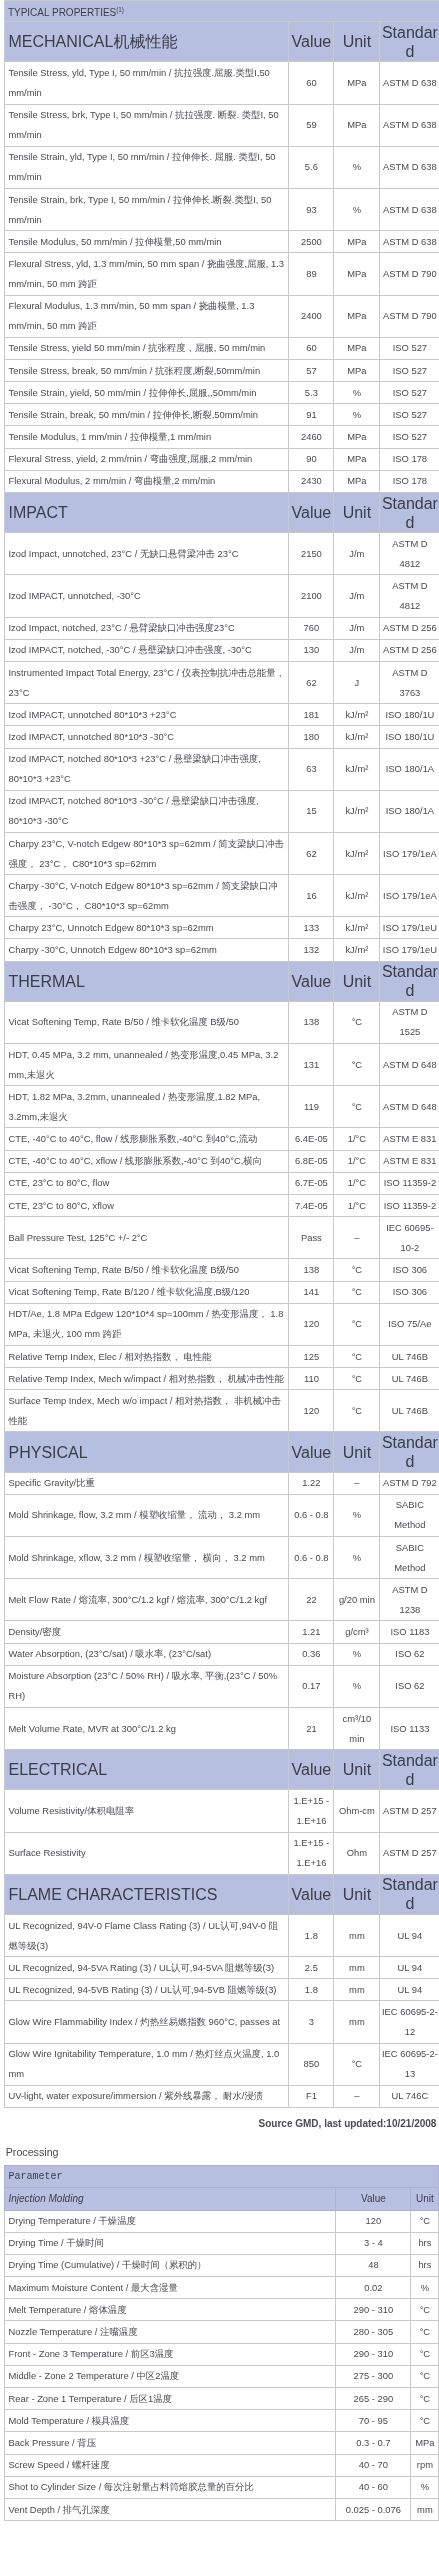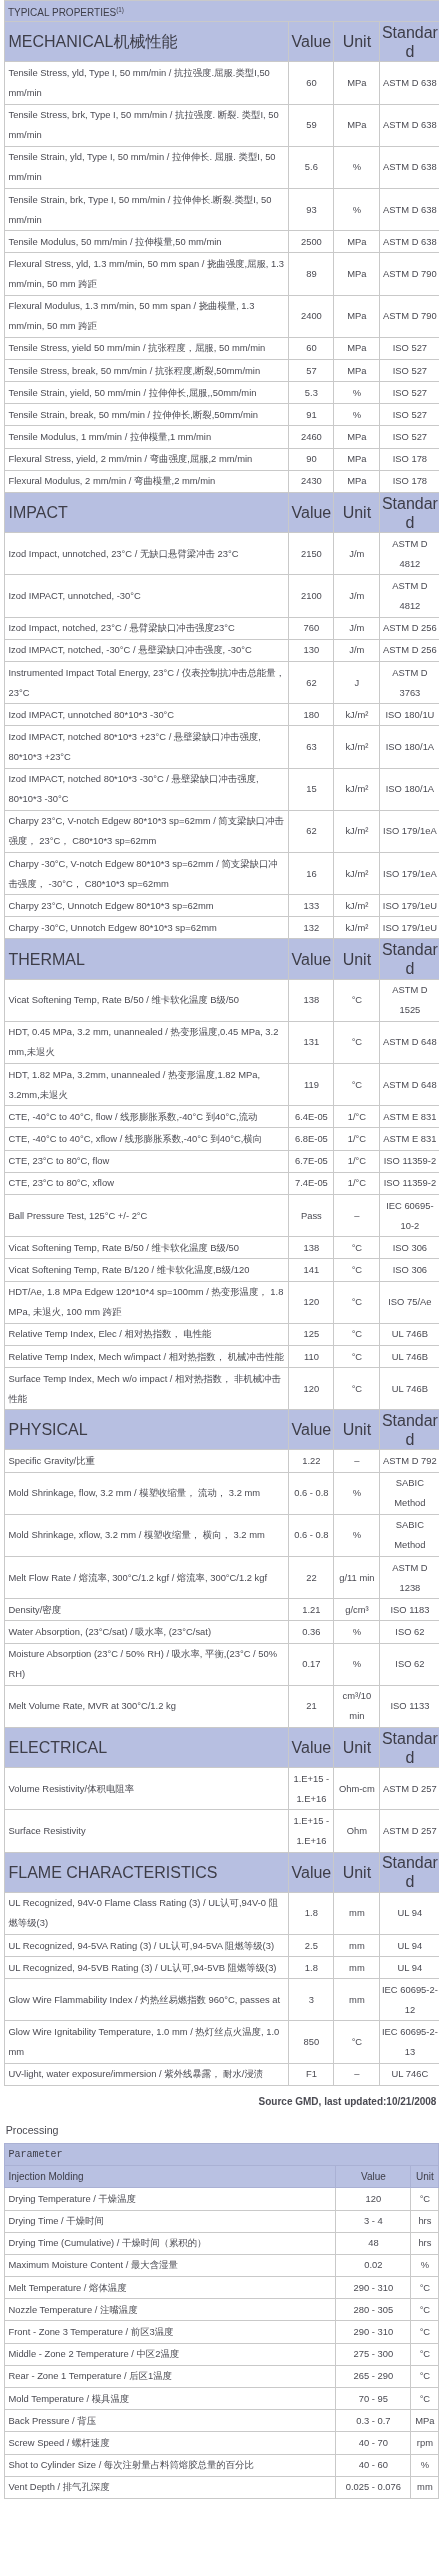--- a/index.html
+++ b/index.html
@@ -25,21 +25,21 @@
     text-align:right;font-size:10px;color:#4a4a52;
     margin:8.8px 1.3px 6.3px 0;line-height:14px;font-weight:bold;
   }
   .processing-heading{
     font-size:10.7px;color:#4a4a52;margin:14px 0 6.3px 1.3px;line-height:14px;
   }
   table.proc td{line-height:20px;}
   tr.param-row td{background:#b7bfe1;color:#3d3d48;font-size:10px;text-align:left;
     padding:0.6px 1.9px 0.6px 3.1px;border-color:#aab1d4;font-family:Liberation Mono, monospace;}
   tr.subhead-row td{background:#b9c1e2;color:#3d3d48;font-size:10px;border-color:#aab1d4;}
-  tr.subhead-row td.prop{padding:0.6px 1.9px 0.6px 3.1px;}
+  tr.subhead-row td.prop{padding:0.6px 1.9px 0.6px 3.1px;font-style:italic;}
 </style>
 </head>
 <body>
 
 <div class="wrap">
 
   <table>
     <colgroup>
       <col style="width:284px">
         <col style="width:45px">
@@ -172,20 +172,26 @@
           <td class="c">J/m</td>
           <td class="c">ASTM D 256</td>
         </tr>
         <tr>
           <td class="prop">Instrumented Impact Total Energy, 23°C / 仪表控制抗冲击总能量， 23°C</td>
           <td class="c">62</td>
           <td class="c">J</td>
           <td class="c">ASTM D 3763</td>
         </tr>
         <tr>
+          <td class="prop">Izod IMPACT, unnotched 80*10*3 +23°C</td>
+          <td class="c">181</td>
+          <td class="c">kJ/m²</td>
+          <td class="c">ISO 180/1U</td>
+        </tr>
+        <tr>
           <td class="prop">Izod IMPACT, unnotched 80*10*3 -30°C</td>
           <td class="c">180</td>
           <td class="c">kJ/m²</td>
           <td class="c">ISO 180/1U</td>
         </tr>
         <tr>
           <td class="prop">Izod IMPACT, notched 80*10*3 +23°C / 悬壁梁缺口冲击强度, 80*10*3 +23°C</td>
           <td class="c">63</td>
           <td class="c">kJ/m²</td>
           <td class="c">ISO 180/1A</td>
@@ -330,21 +336,21 @@
         </tr>
         <tr>
           <td class="prop">Mold Shrinkage, xflow, 3.2 mm / 模塑收缩量， 横向， 3.2 mm</td>
           <td class="c">0.6 - 0.8</td>
           <td class="c">%</td>
           <td class="c">SABIC Method</td>
         </tr>
         <tr>
           <td class="prop">Melt Flow Rate / 熔流率, 300°C/1.2 kgf / 熔流率, 300°C/1.2 kgf</td>
           <td class="c">22</td>
-          <td class="c">g/11 min</td>
+          <td class="c">g/20 min</td>
           <td class="c">ASTM D 1238</td>
         </tr>
         <tr>
           <td class="prop">Density/密度</td>
           <td class="c">1.21</td>
           <td class="c">g/cm³</td>
           <td class="c">ISO 1183</td>
         </tr>
         <tr>
           <td class="prop">Water Absorption, (23°C/sat) / 吸水率, (23°C/sat)</td>

